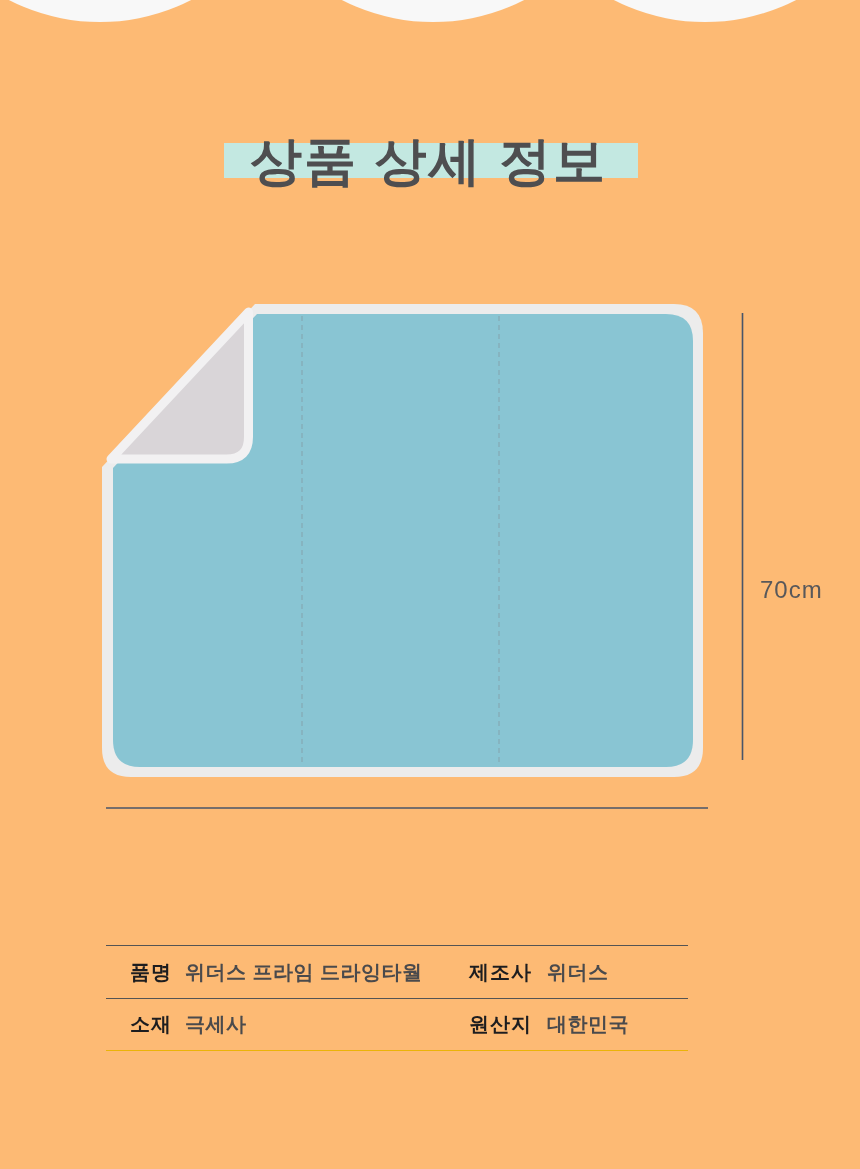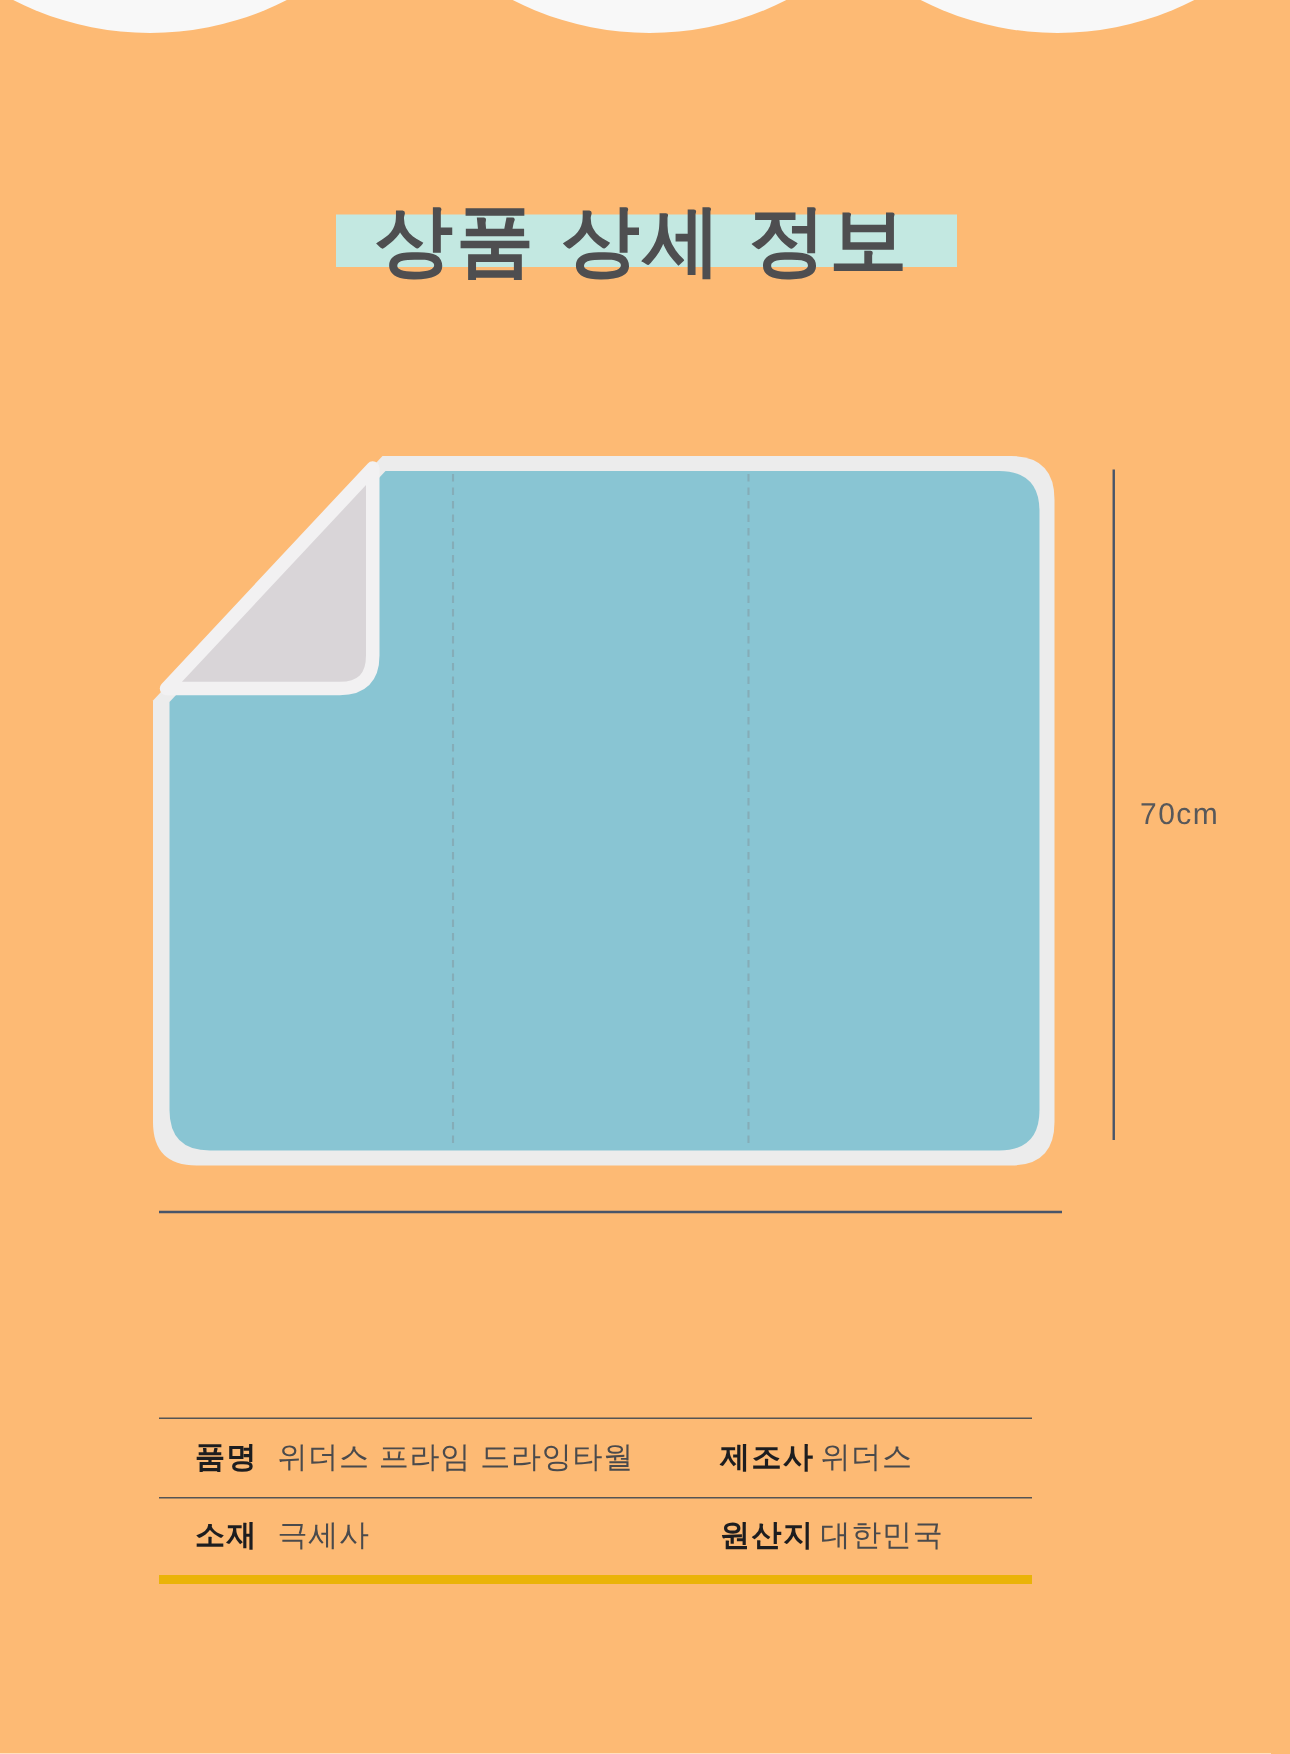--- a/index.html
+++ b/index.html
@@ -22,39 +22,39 @@
   .title{position:absolute;left:250px;top:130px;margin:0;
          font-size:52px;line-height:62px;font-weight:800;letter-spacing:2px;
          color:#4e4e50;white-space:nowrap;}
 
   
   .figure{position:absolute;left:0;top:0;width:860px;height:1169px;}
   .foldline{fill:none;stroke-width:1.4;stroke-dasharray:5 4;}
   .dimline{stroke-width:1.6;fill:none;}
 
   
-  .dim-label{position:absolute;color:#58585a;font-weight:300;font-size:20px;
-             letter-spacing:1px;}
+  .dim-label{position:absolute;color:#58585a;font-weight:300;font-size:24px;
+             letter-spacing:1px;margin-top:47px;}
   .dim-h{left:760px;top:527px;line-height:32px;}
   .dim-w{left:302px;top:828px;width:200px;text-align:center;line-height:32px;}
 
   
   .spec-table{position:absolute;left:106px;top:945px;width:582px;
-              border-bottom:6px solid #eab308;text-align:right;}
+              border-bottom:1px solid #eab308;text-align:right;}
   .spec-row{position:relative;height:51px;border-top:1px solid #545454;}
   .spec-row.r1{height:52px;}
   .spec-row span{position:absolute;top:0;white-space:nowrap;
                  font-size:20px;}
   .spec-row .lbl{font-weight:700;color:#1d1d1f;letter-spacing:1px;}
-  .spec-row .val{font-weight:400;color:#4a4a4c;letter-spacing:0.5px;}
+  .spec-row .val{font-weight:700;color:#4a4a4c;letter-spacing:0.5px;}
   .r1 span{line-height:52px;}
   .spec-row:not(.r1) span{line-height:51px;}
   .c1l{left:24px;}
   .c1v{left:79px;}
-  .c2l{left:374px;}
+  .c2l{left:363px;}
   .c2v{left:441px;}
 </style>
 </head>
 <body>
 
 <div class="canvas">
 
   <div class="arc a1"></div>
   <div class="arc a2"></div>
   <div class="arc a3"></div>

